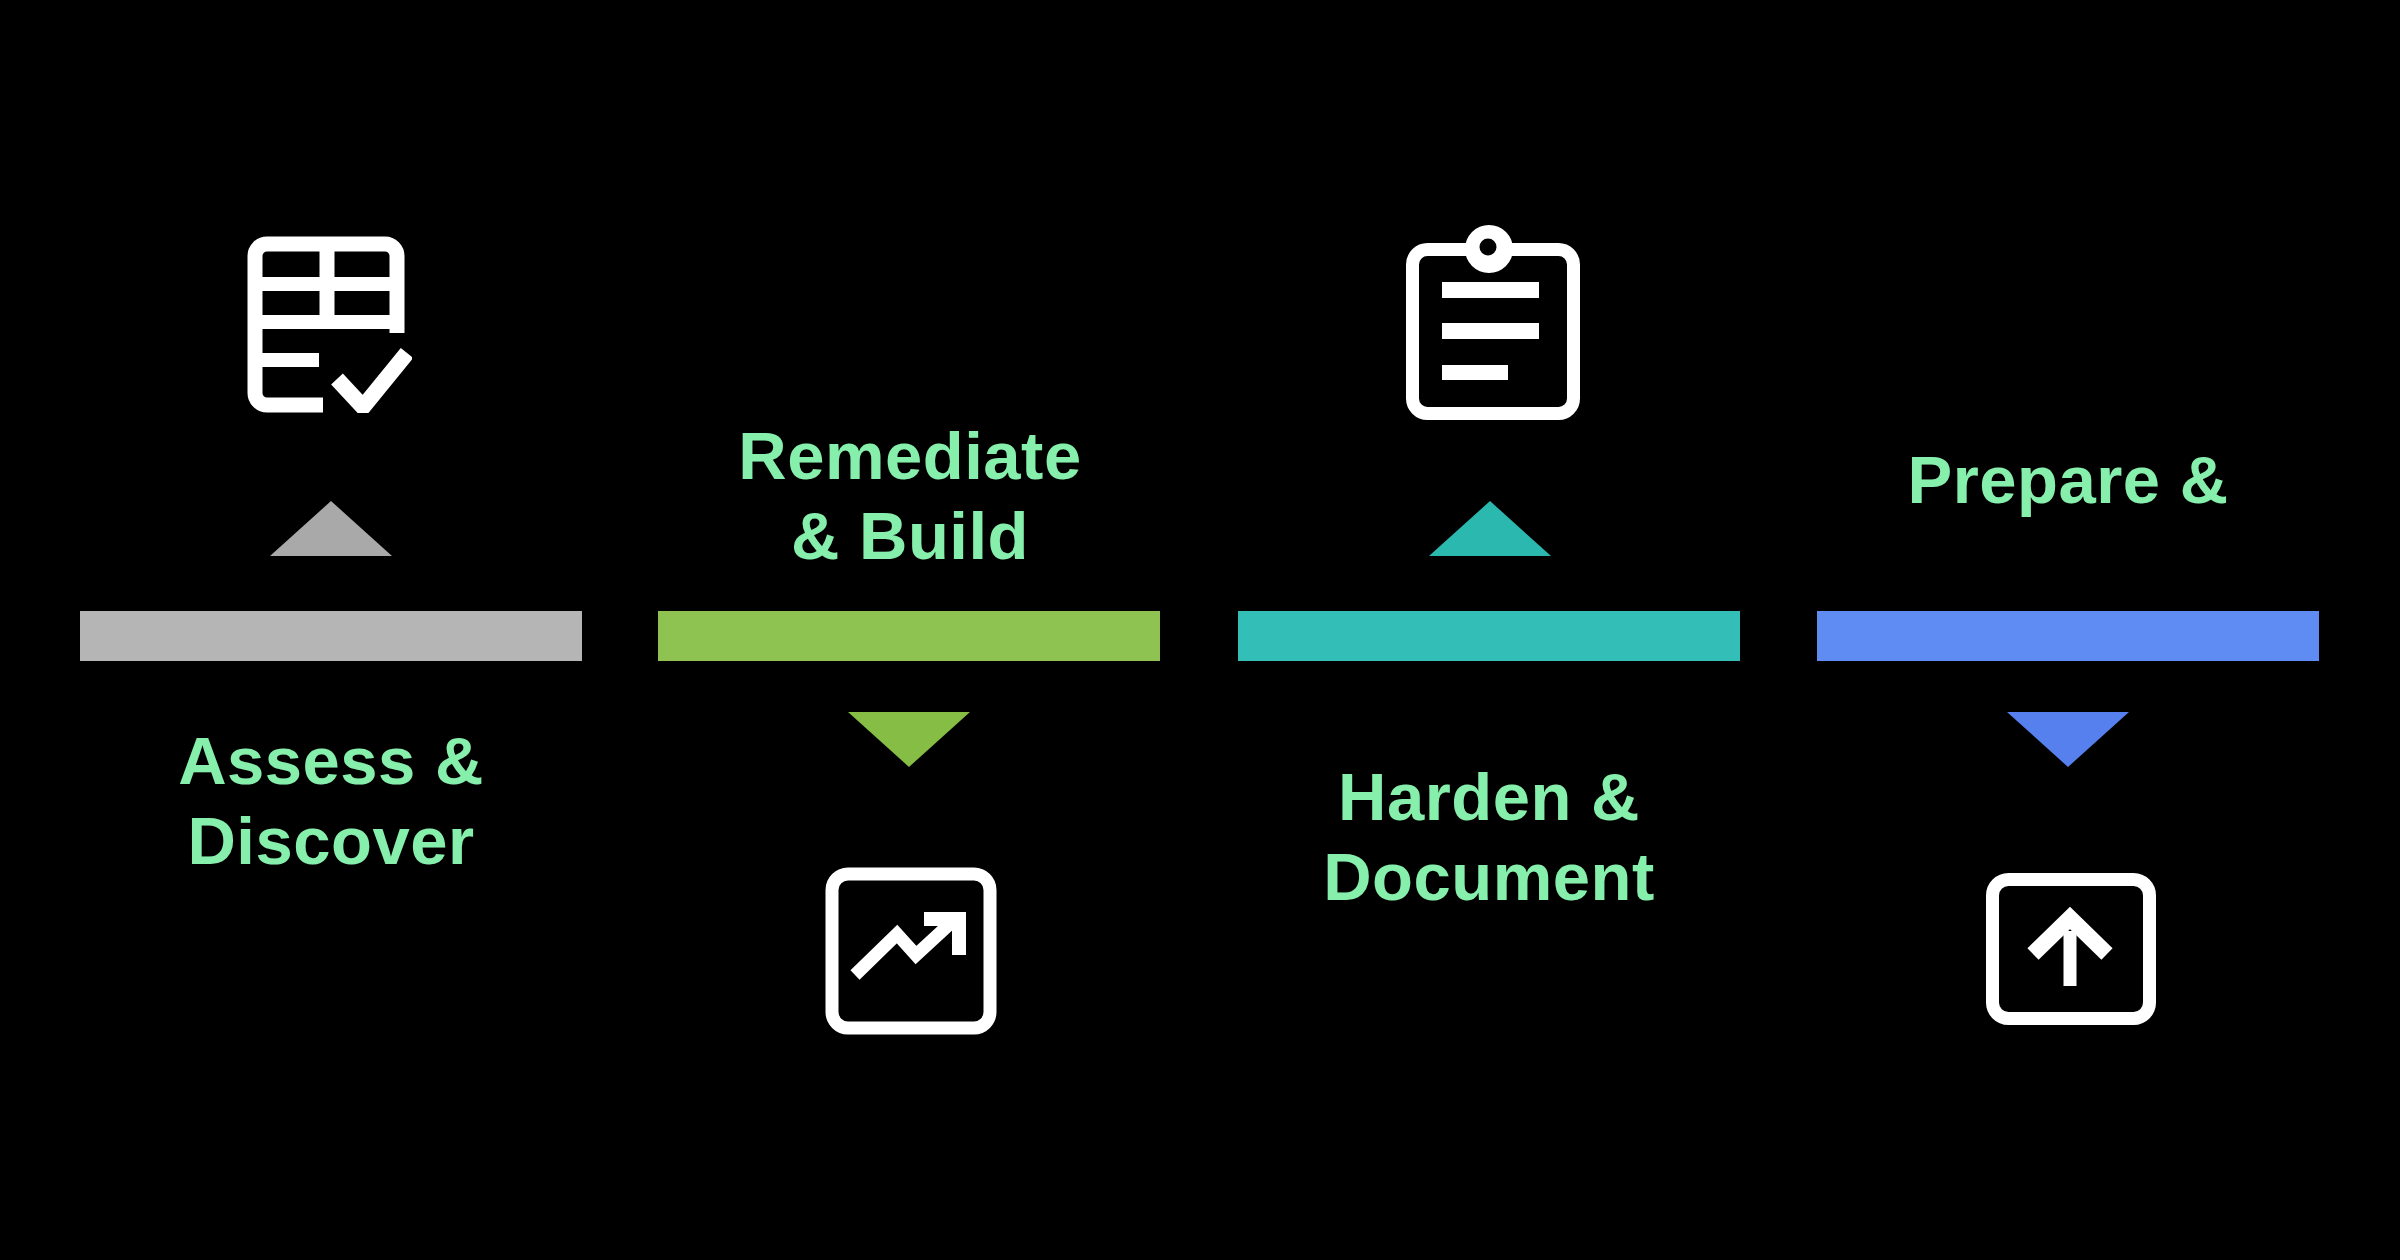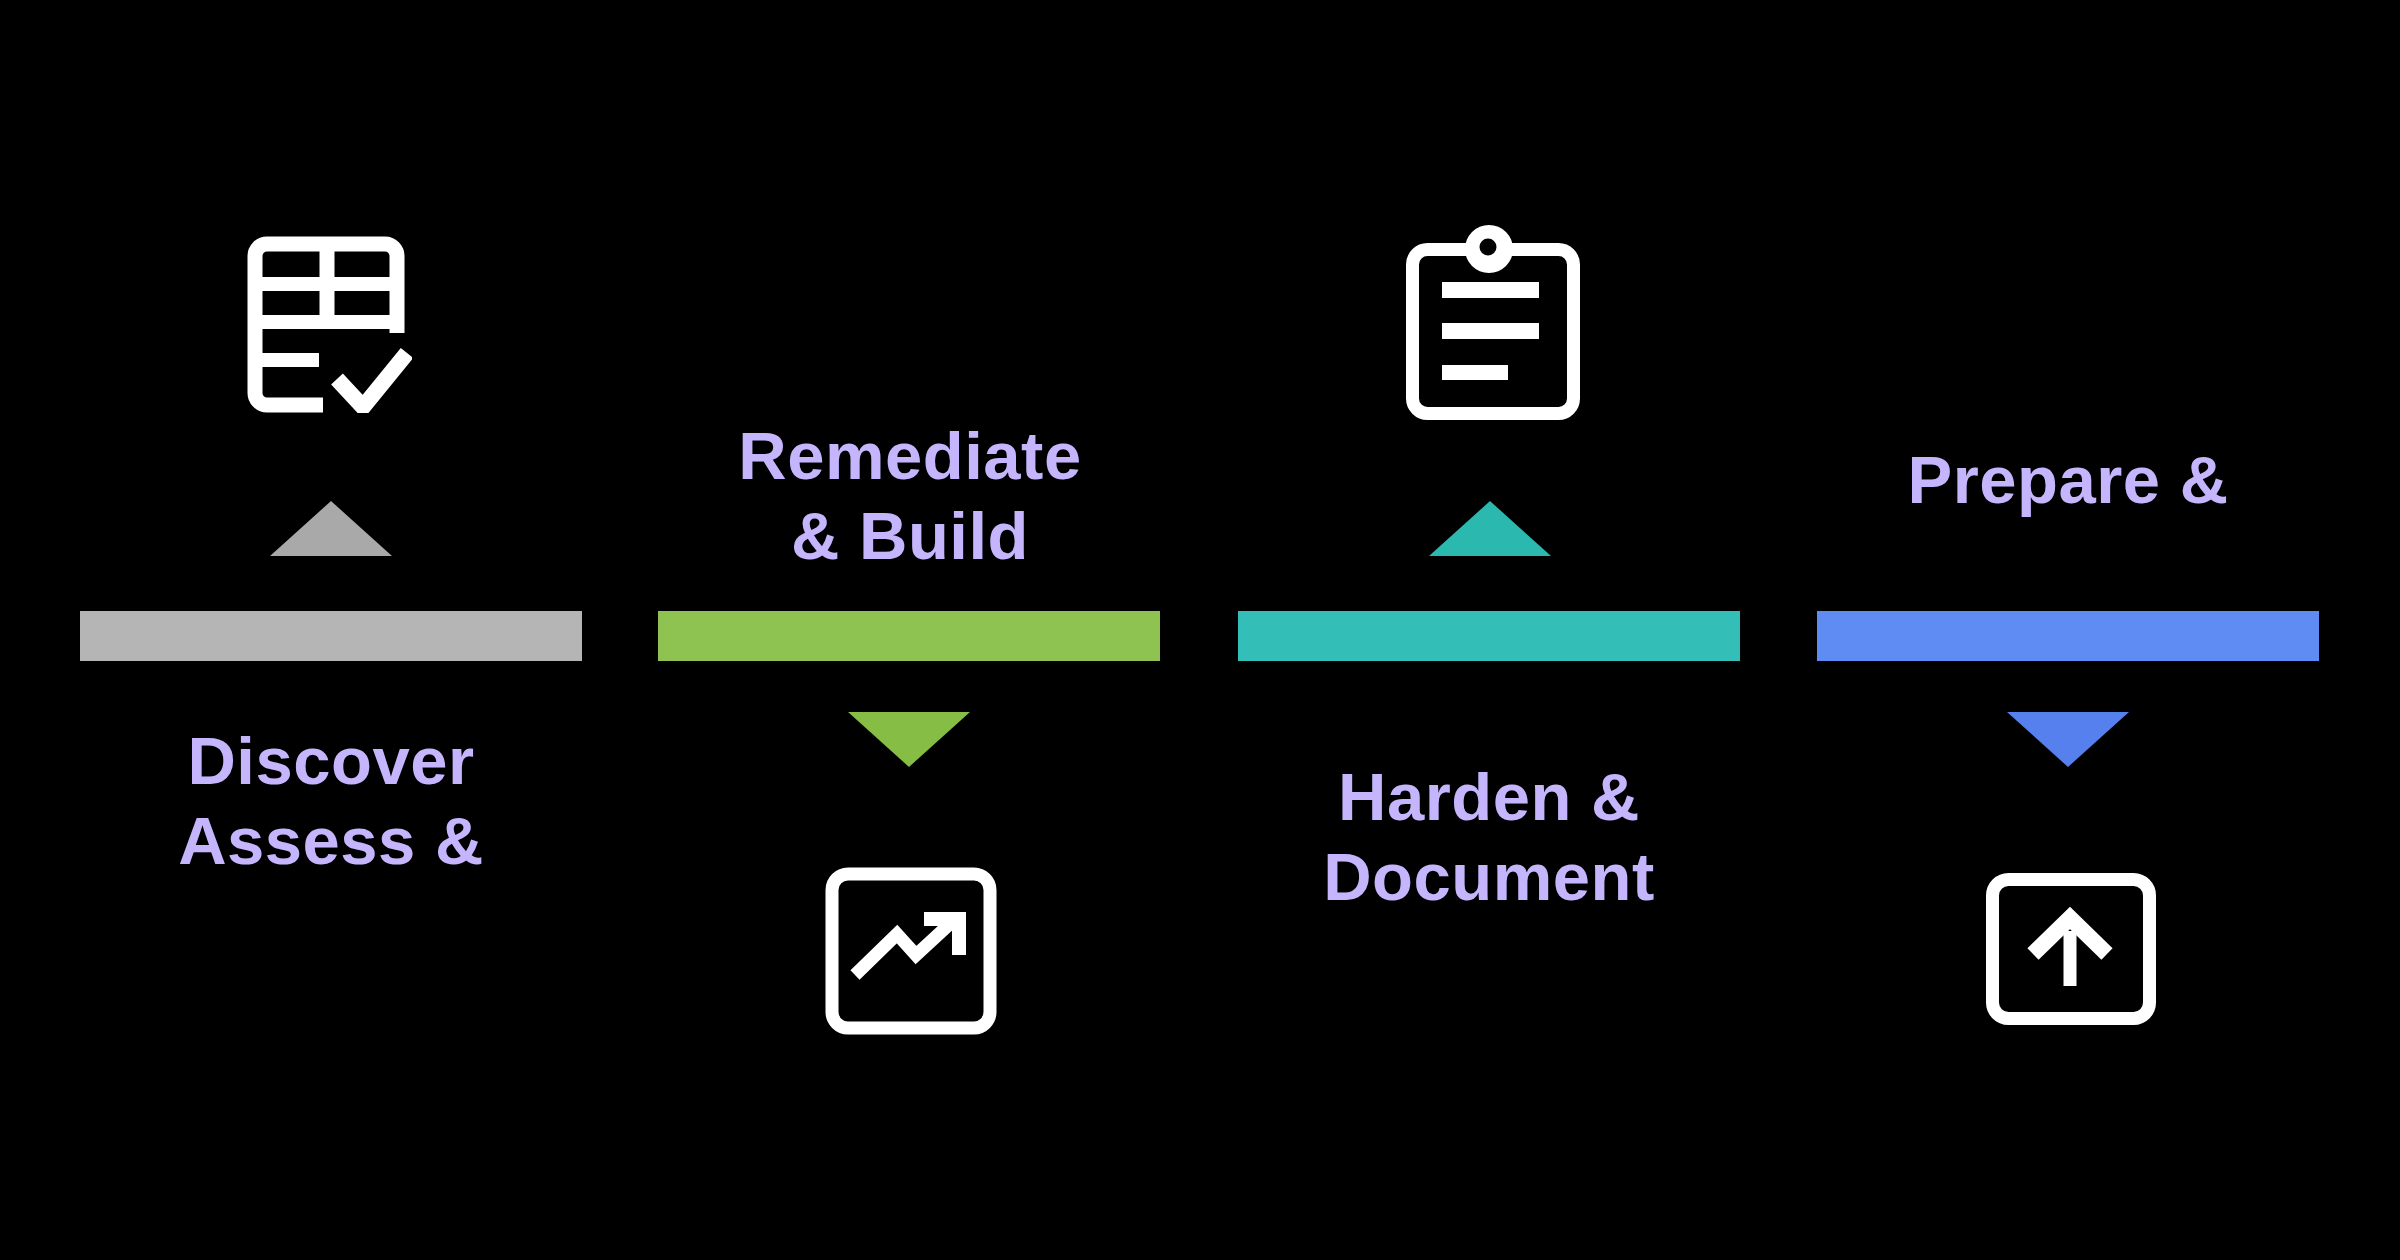--- a/index.html
+++ b/index.html
@@ -38,21 +38,21 @@
   .tri svg { display: block; width: 100%; height: 100%; }
   .tri-1 { left: 270px;  top: 501px; }
   .tri-2 { left: 848px;  top: 712px; }
   .tri-3 { left: 1429px; top: 501px; }
   .tri-4 { left: 2007px; top: 712px; }
 
   .title {
     position: absolute;
     width: 560px;
     text-align: center;
-    color: #c4b5fd;
+    color: #86efac;
     font-weight: 700;
     font-size: 67px;
     line-height: 80px;
     letter-spacing: 0.5px;
   }
   .title-1 { left: 51px;   top: 721px; }
   .title-2 { left: 630px;  top: 416px; }
   .title-3 { left: 1209px; top: 721px; margin-top: 36px; }
   .title-4 { left: 1788px; top: 440px; }
 </style>
@@ -75,22 +75,22 @@
         <polyline points="90,143 116,171 160,117" fill="none" stroke="#ffffff" stroke-width="16"></polyline>
       </svg>
     </div>
     <div class="tri tri-1">
       <svg viewBox="0 0 122 55">
           <polygon points="61,0 122,55 0,55" fill="#a9a9a9"></polygon>
         </svg>
     </div>
     <div class="bar bar-1" style="background-color: rgb(181, 181, 181);"></div>
     <div class="title title-1">
+      <div>Assess &amp;</div>
       <div>Discover</div>
-      <div>Assess &amp;</div>
     </div>
   </section>
 
   <section>
     <div class="title title-2">
       <div>Remediate</div>
       <div>&amp; Build</div>
     </div>
     <div class="bar bar-2" style="background-color: rgb(142, 195, 81);"></div>
     <div class="tri tri-2">

